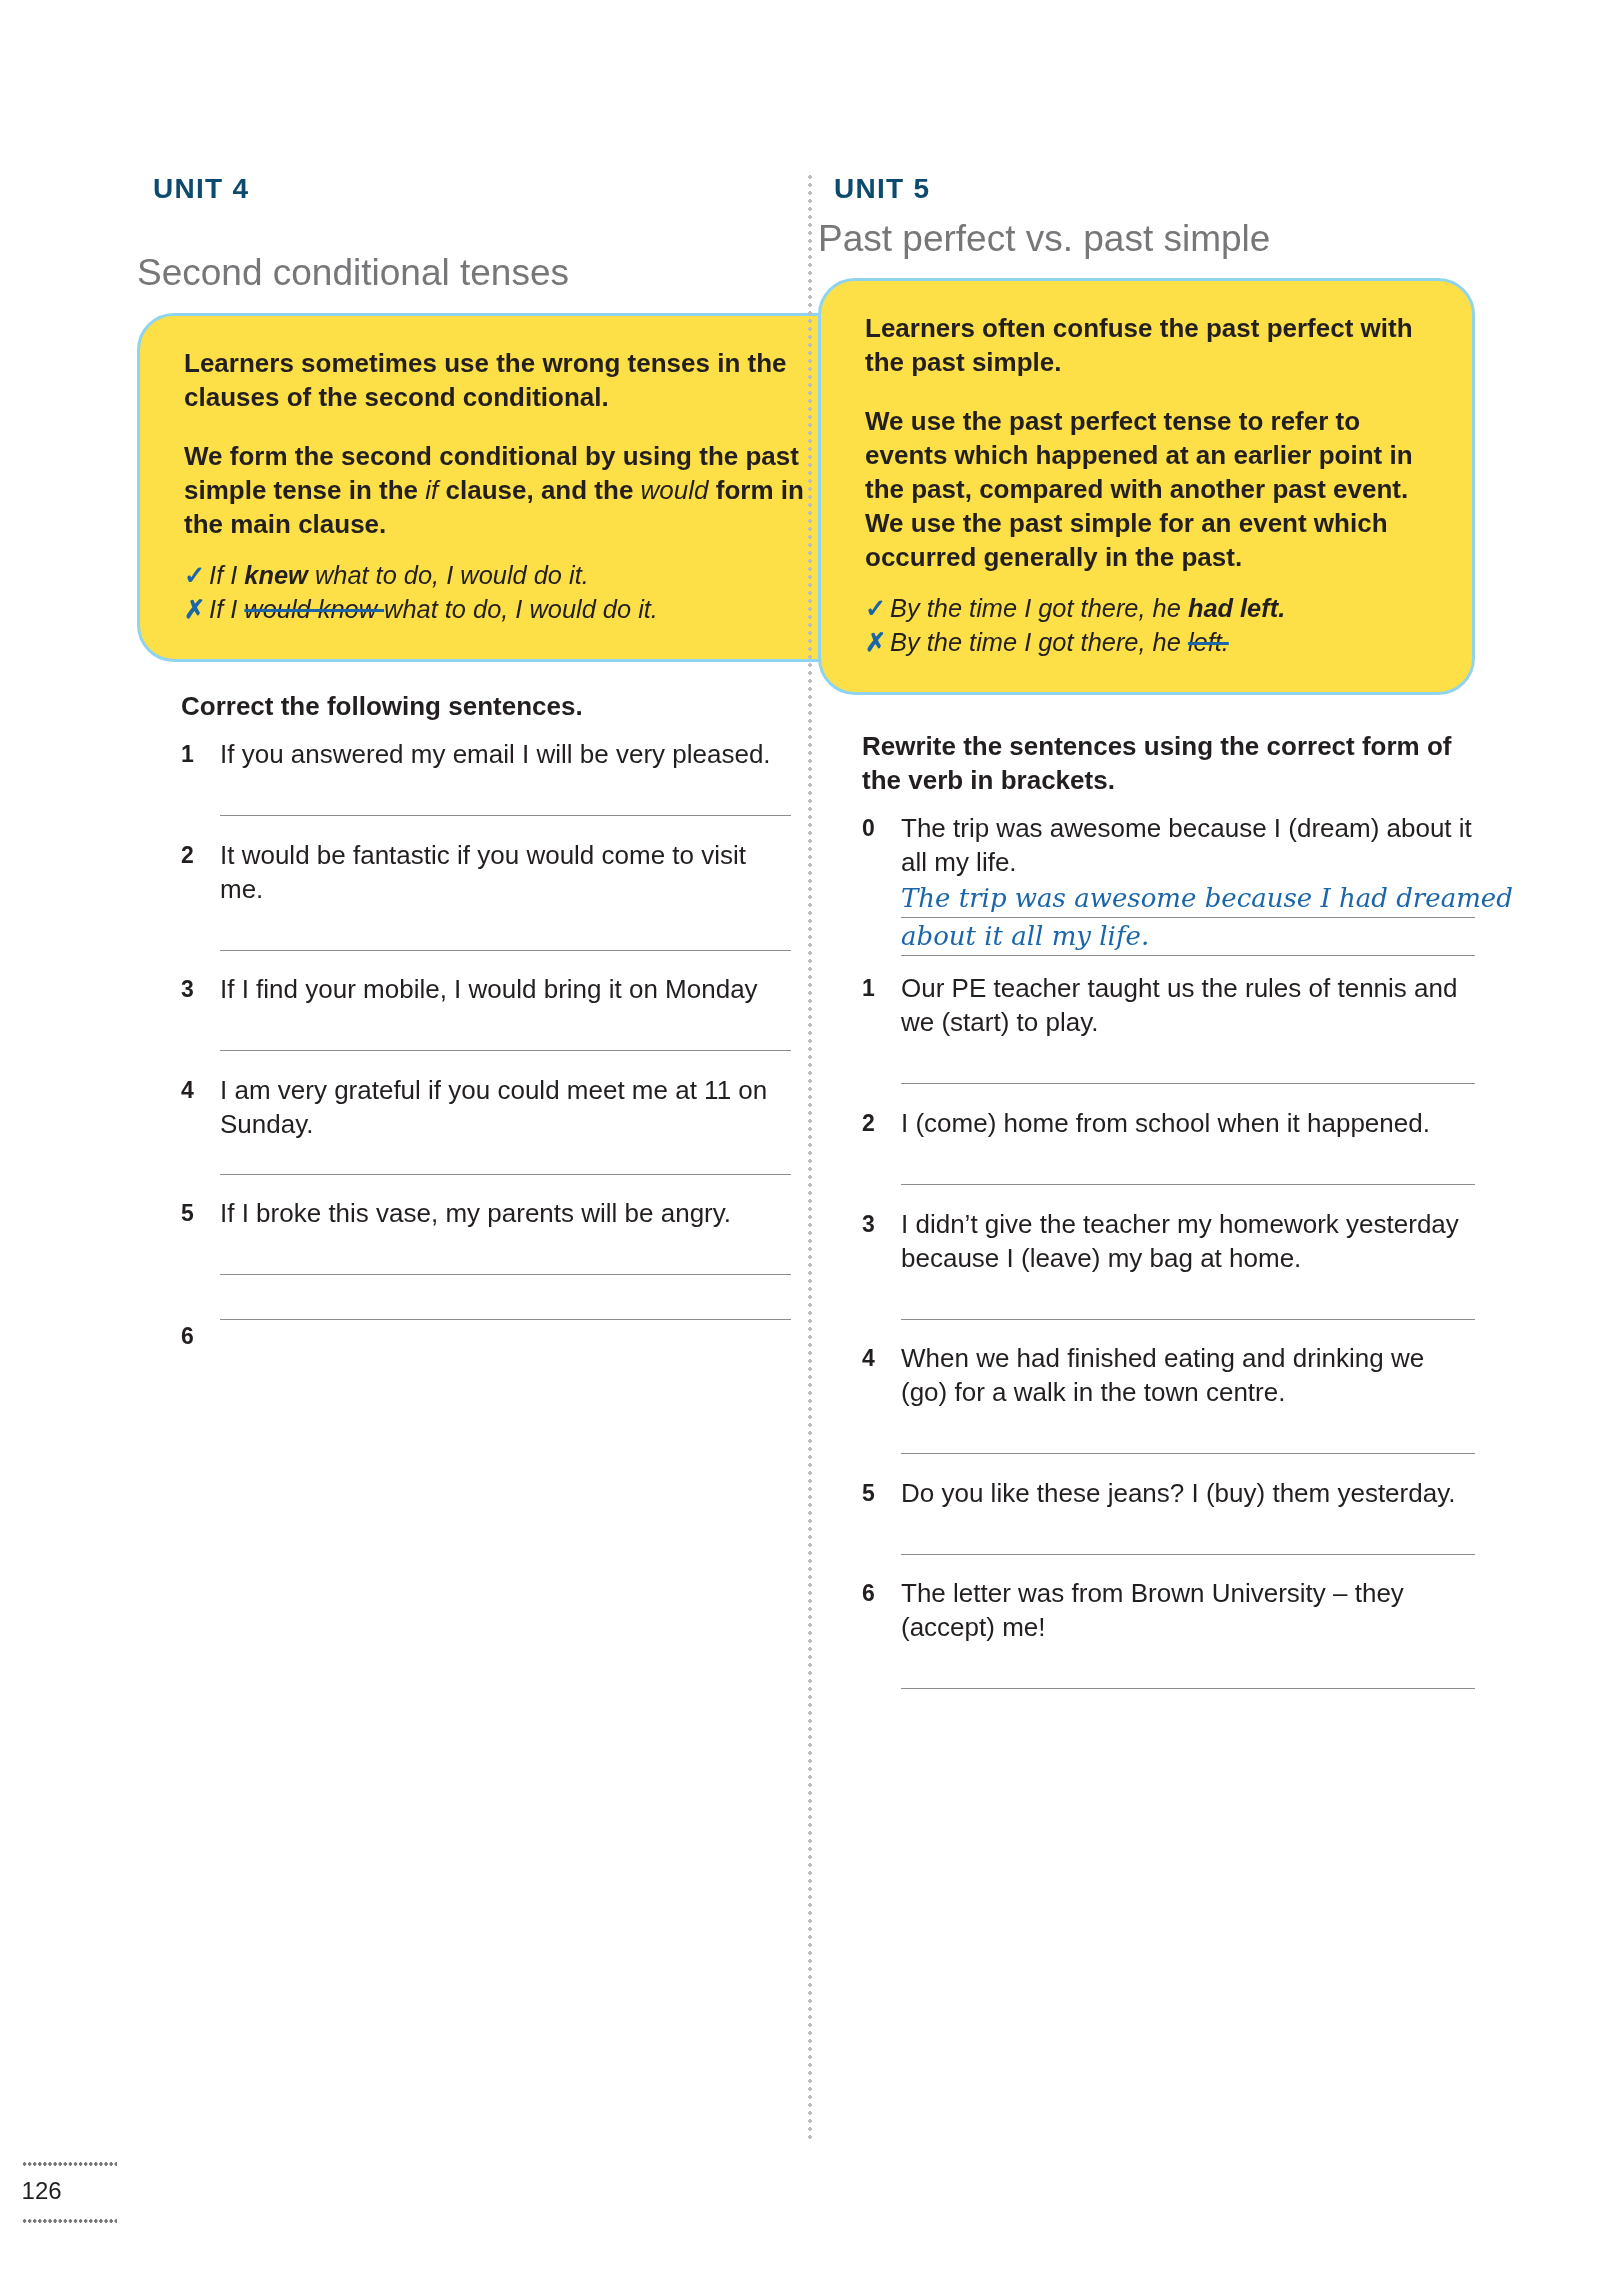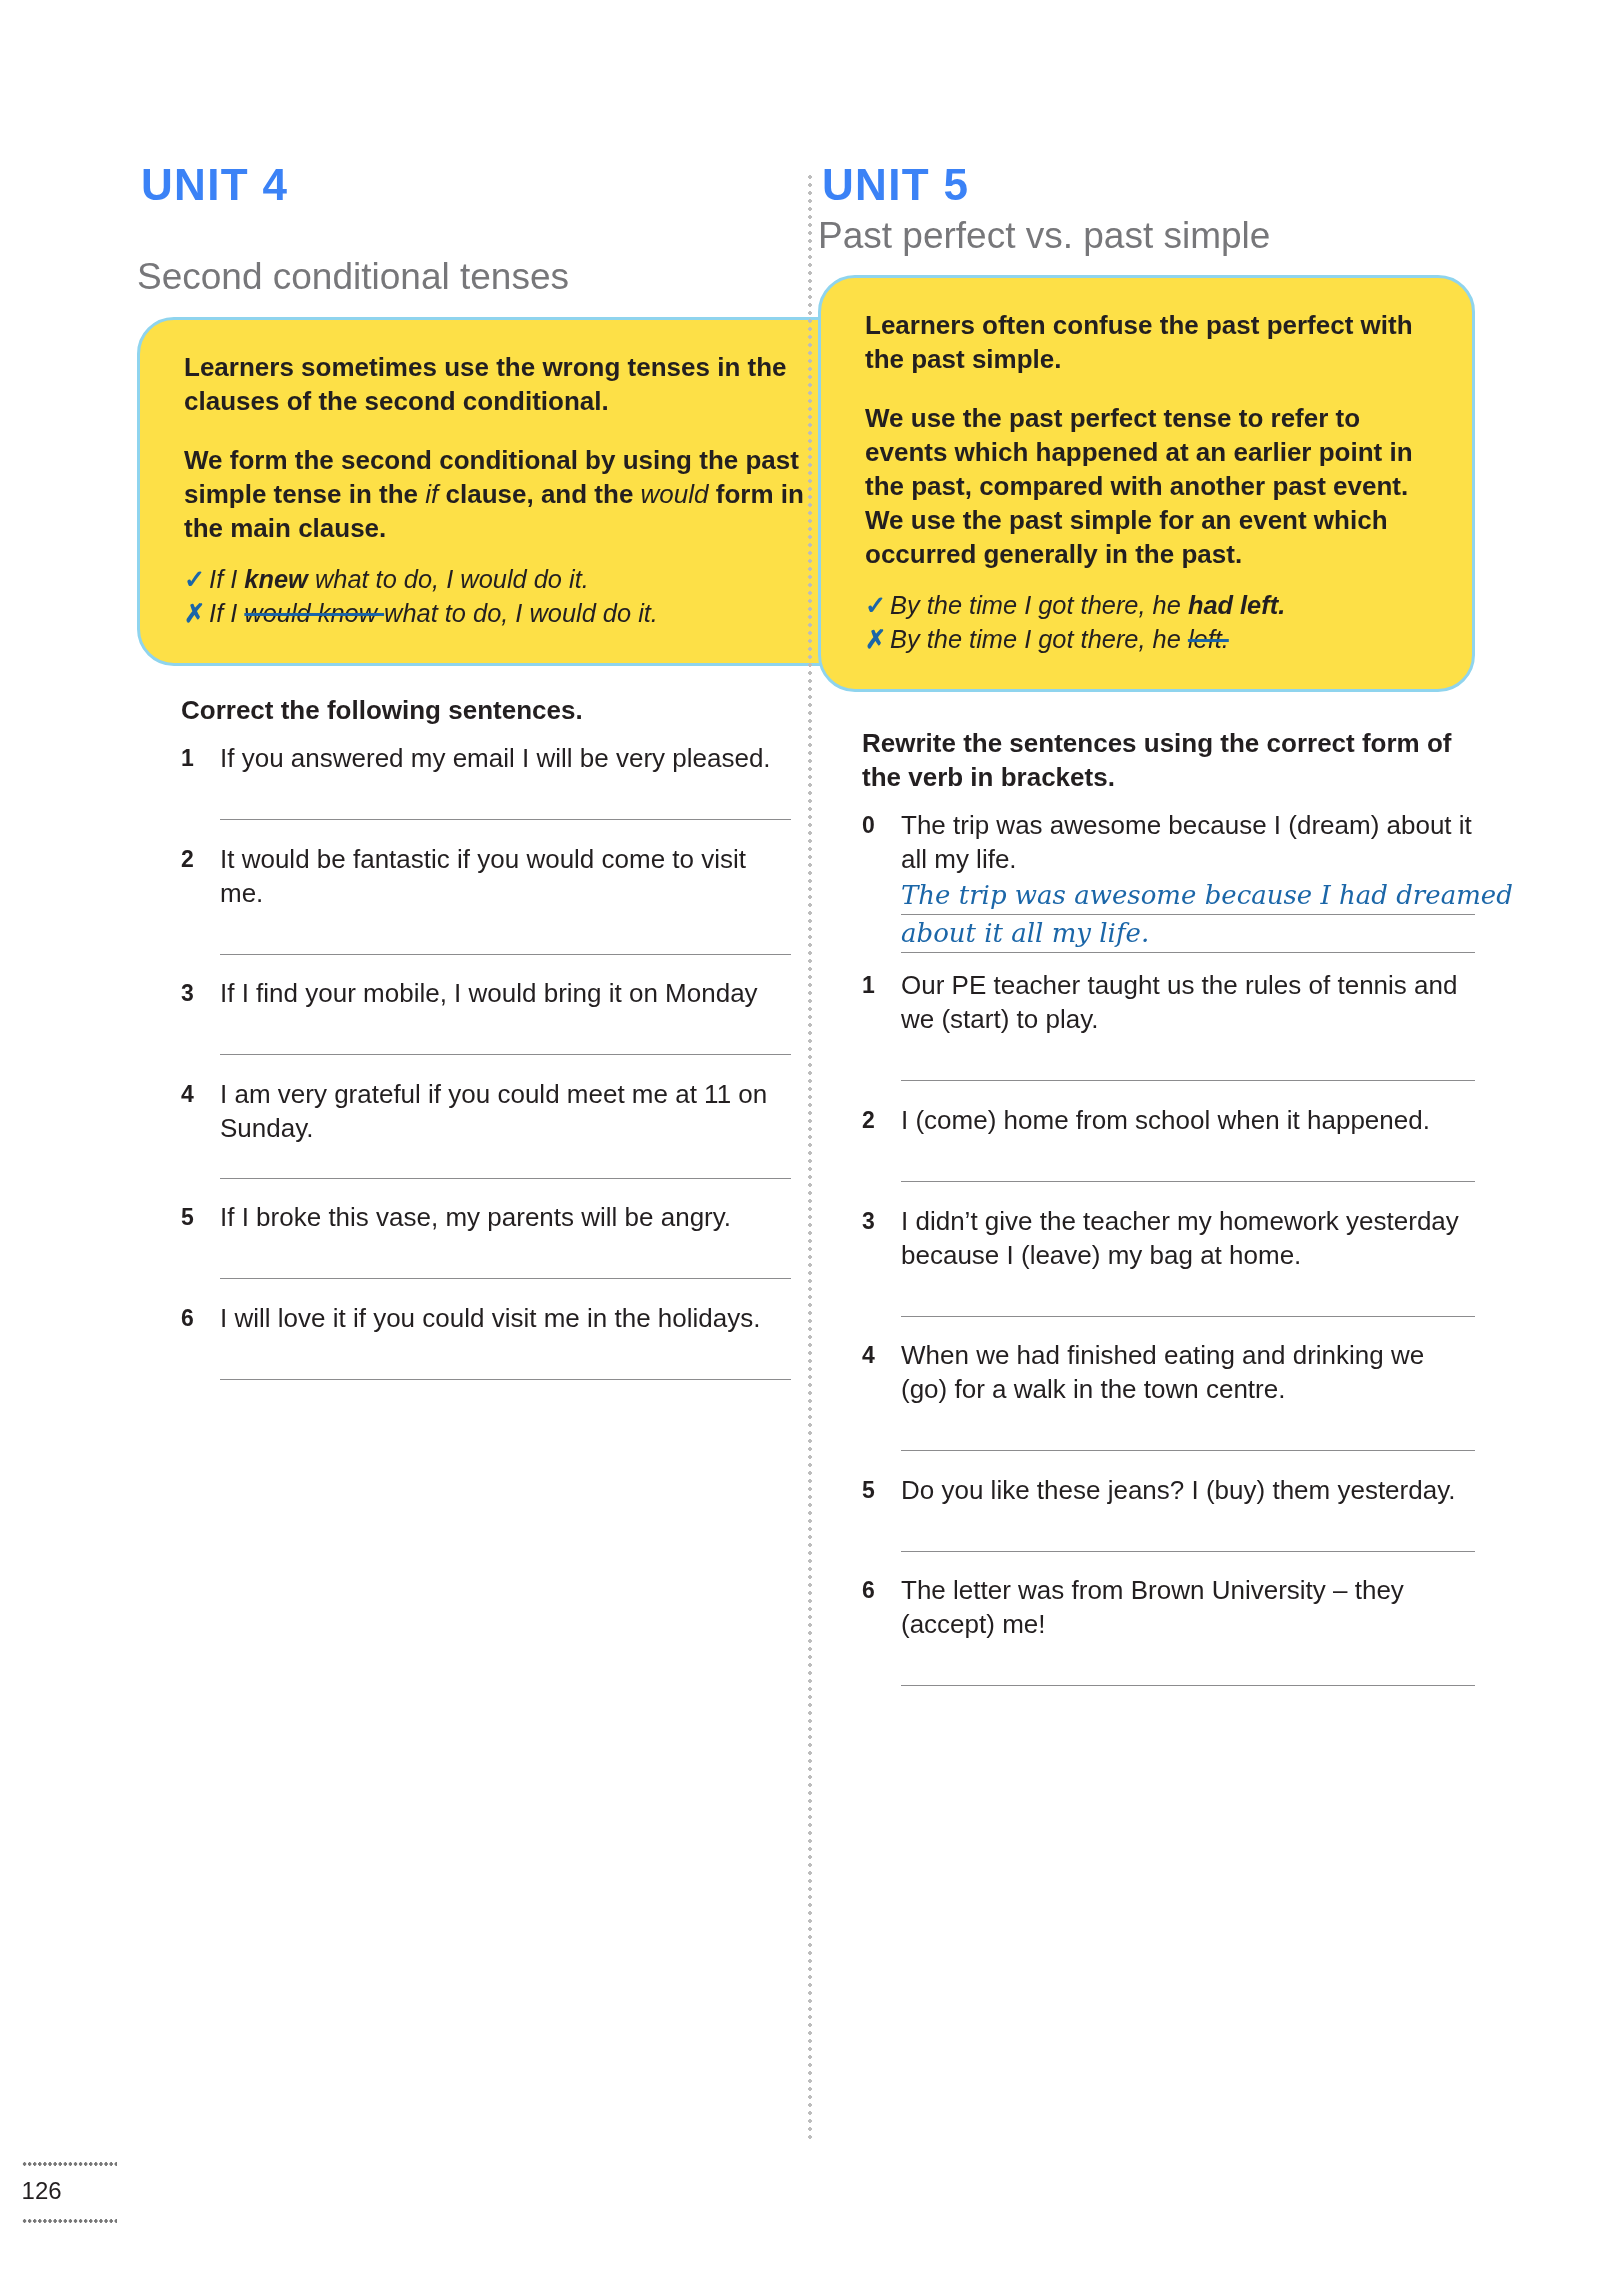--- a/index.html
+++ b/index.html
@@ -3,22 +3,22 @@
 <meta charset="utf-8">
 <style>
   html, body { margin: 0; padding: 0; background: #ffffff; }
   body { width: 1620px; height: 2273px; position: relative; overflow: hidden;
          font-family: "DejaVu Sans", "Liberation Sans", sans-serif; color: #231f20; }
 
   .col { position: absolute; }
   #col-left  { left: 137px; top: 159px; width: 654px; }
   #col-right { left: 818px; top: 159px; width: 657px; }
 
-  .unit-label { font-family: "Liberation Sans", sans-serif; font-size: 44px; font-weight: 600;
-                color: #3b82f6; letter-spacing: 1.3px; line-height: 1; margin: 4px; }
+  .unit-label { font-family: "Liberation Sans", sans-serif; font-size: 28px; font-weight: 600;
+                color: #0c4a6e; letter-spacing: 1.3px; line-height: 1; margin: 16px; }
   .unit-title { font-family: "Liberation Sans", sans-serif; font-size: 37px; font-weight: 400;
                 color: #77777a; line-height: 1.1; margin: 0; }
   #col-left .unit-title  { margin-top: 50px; }
   #col-right .unit-title { margin-top: 9px; }
 
   .rule-box { border: 3.2px solid #8fd4ee; border-radius: 37px; background: #fde047;
               padding: 19px 25.4px 33px 44px; box-sizing: border-box; }
   #col-left .rule-box  { margin-top: 19px; width: 738px; }
   #col-right .rule-box { margin-top: 18px; width: 657px; }
 
@@ -122,21 +122,20 @@
       <p class="ex-text">I am very grateful if you could meet me at 11 on Sunday.</p>
       <div class="answer-line"></div>
     </li>
     <li class="ex-item one-line">
       <span class="ex-num">5</span>
       <p class="ex-text">If I broke this vase, my parents will be angry.</p>
       <div class="answer-line"></div>
     </li>
     <li class="ex-item one-line">
       <span class="ex-num">6</span>
-      <p class="ex-text">I will love it if you could visit me in the holidays.</p>
       <div class="answer-line"></div>
     </li>
   </ol>
 </section>
 
 <div id="divider"></div>
 
 <section id="col-right" class="col">
   <h2 class="unit-label">UNIT 5</h2>
   <h3 class="unit-title">Past perfect vs. past simple</h3>

